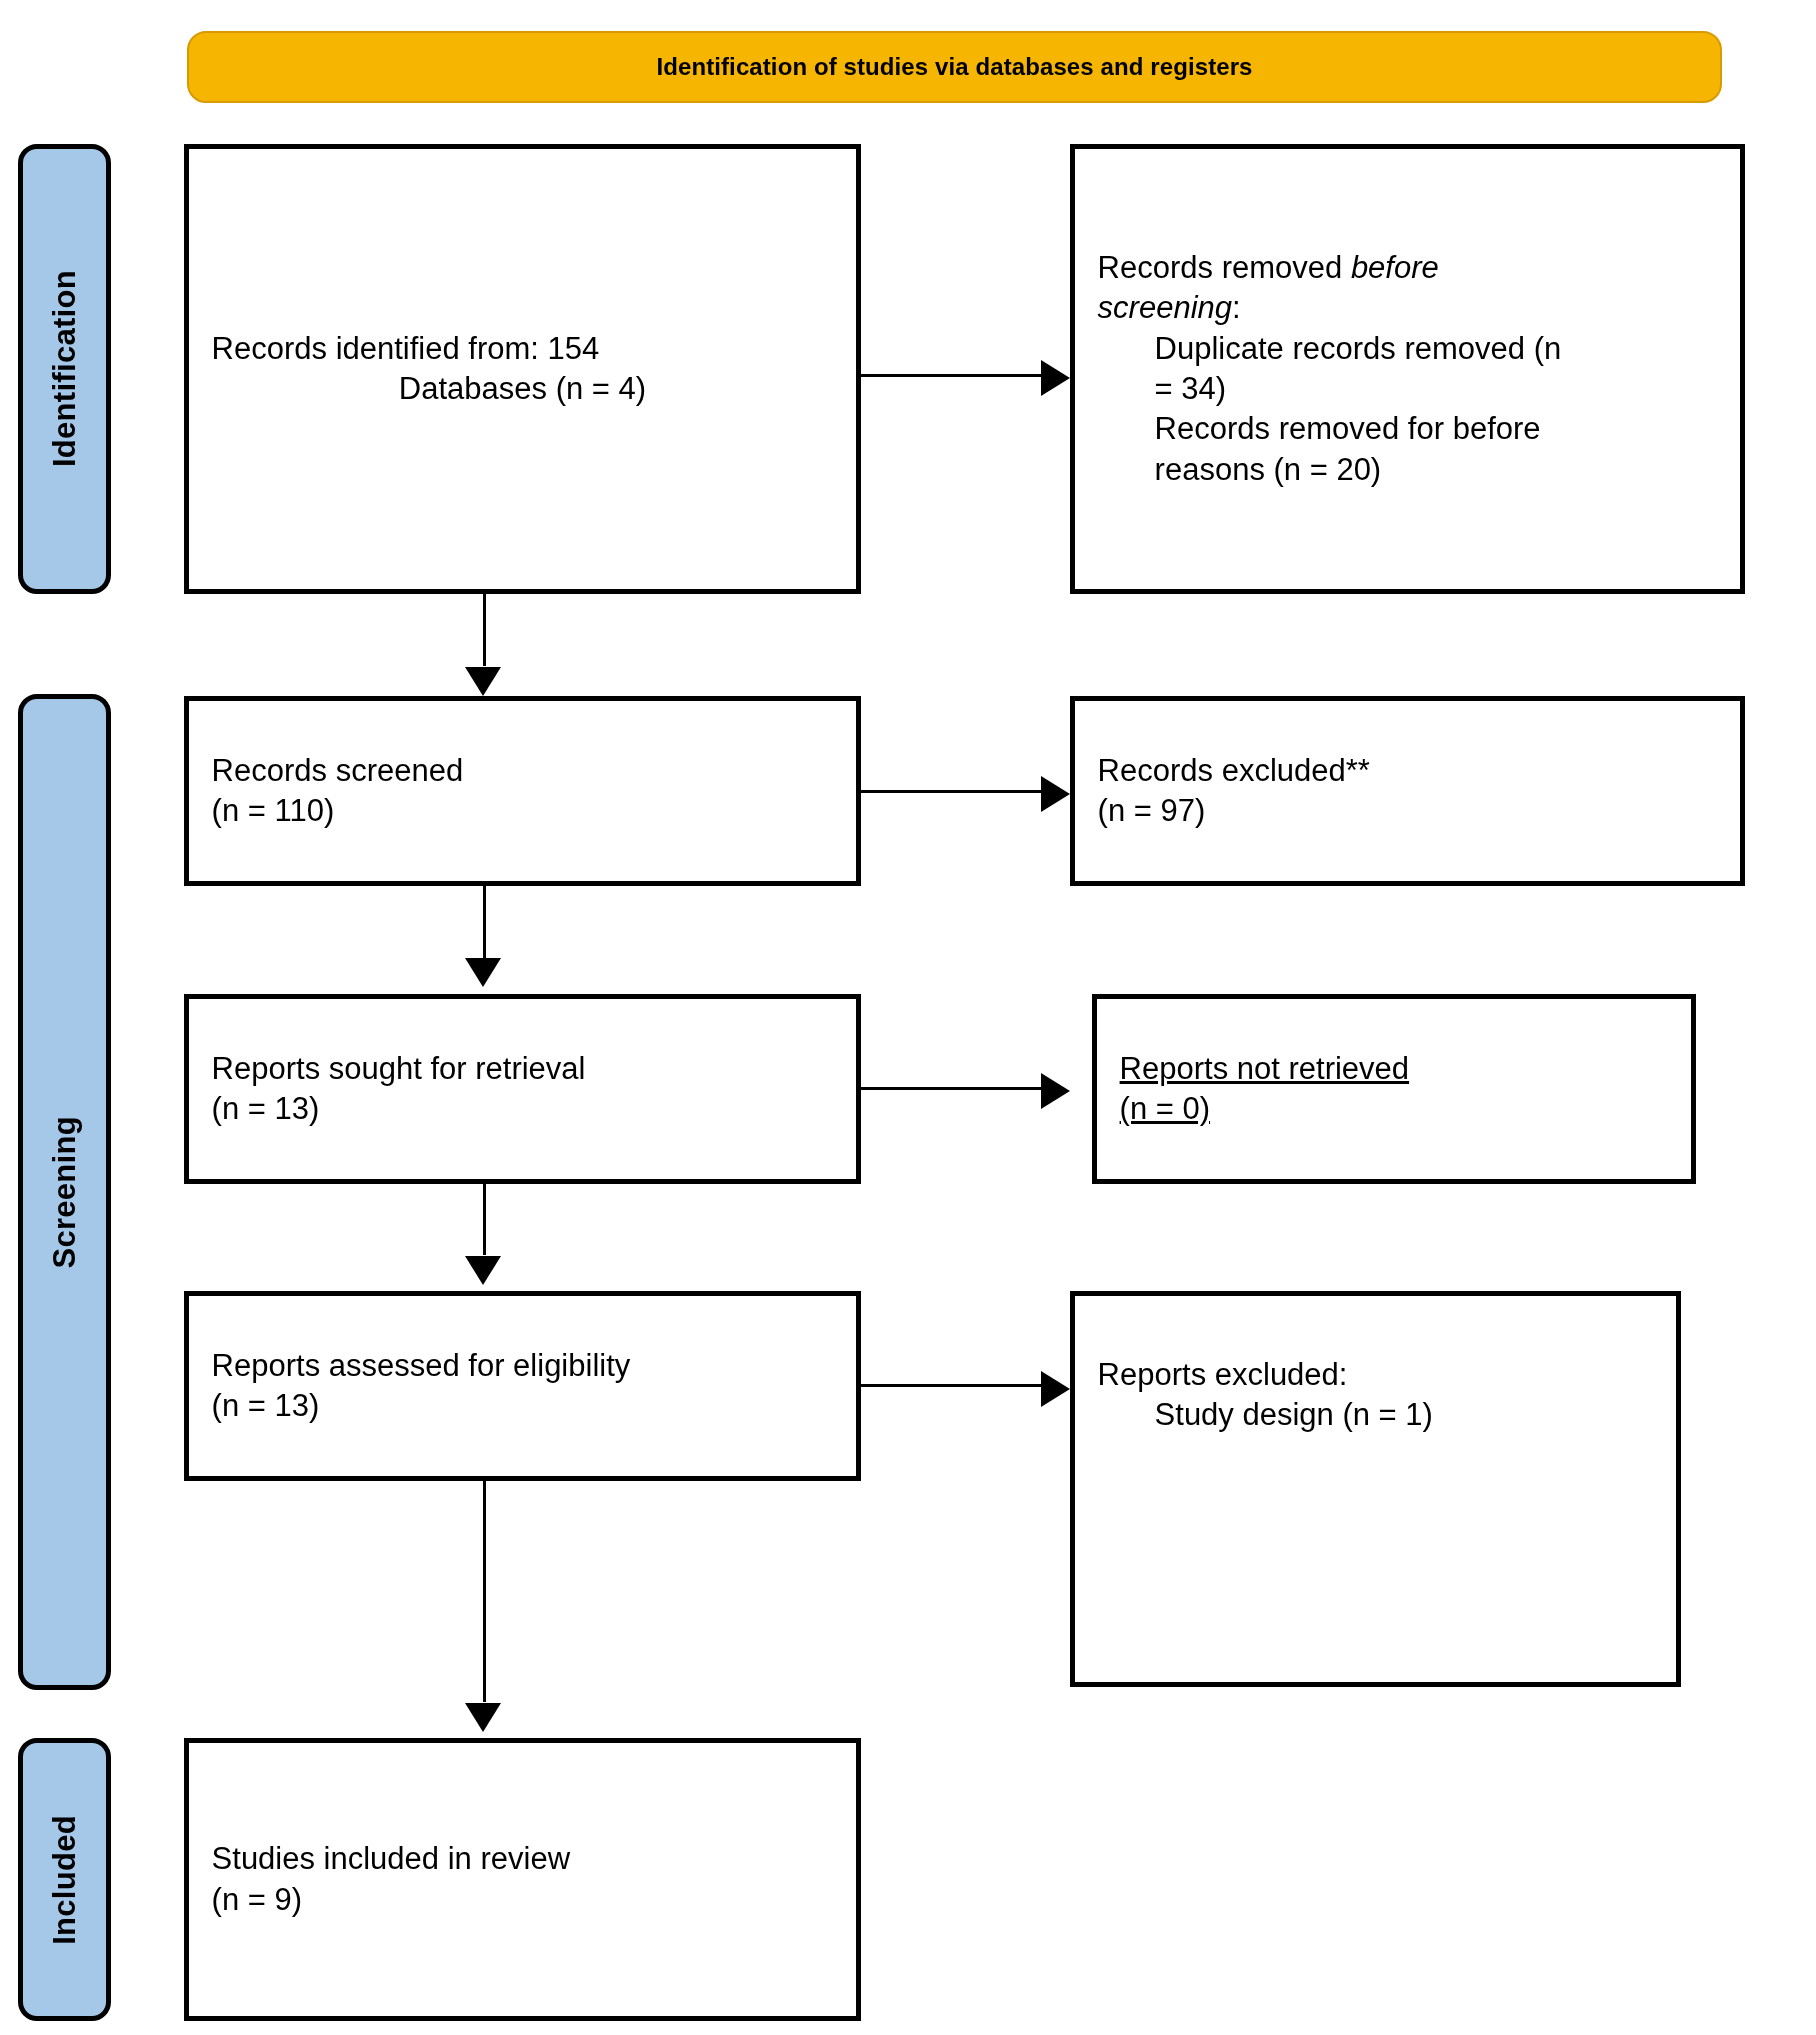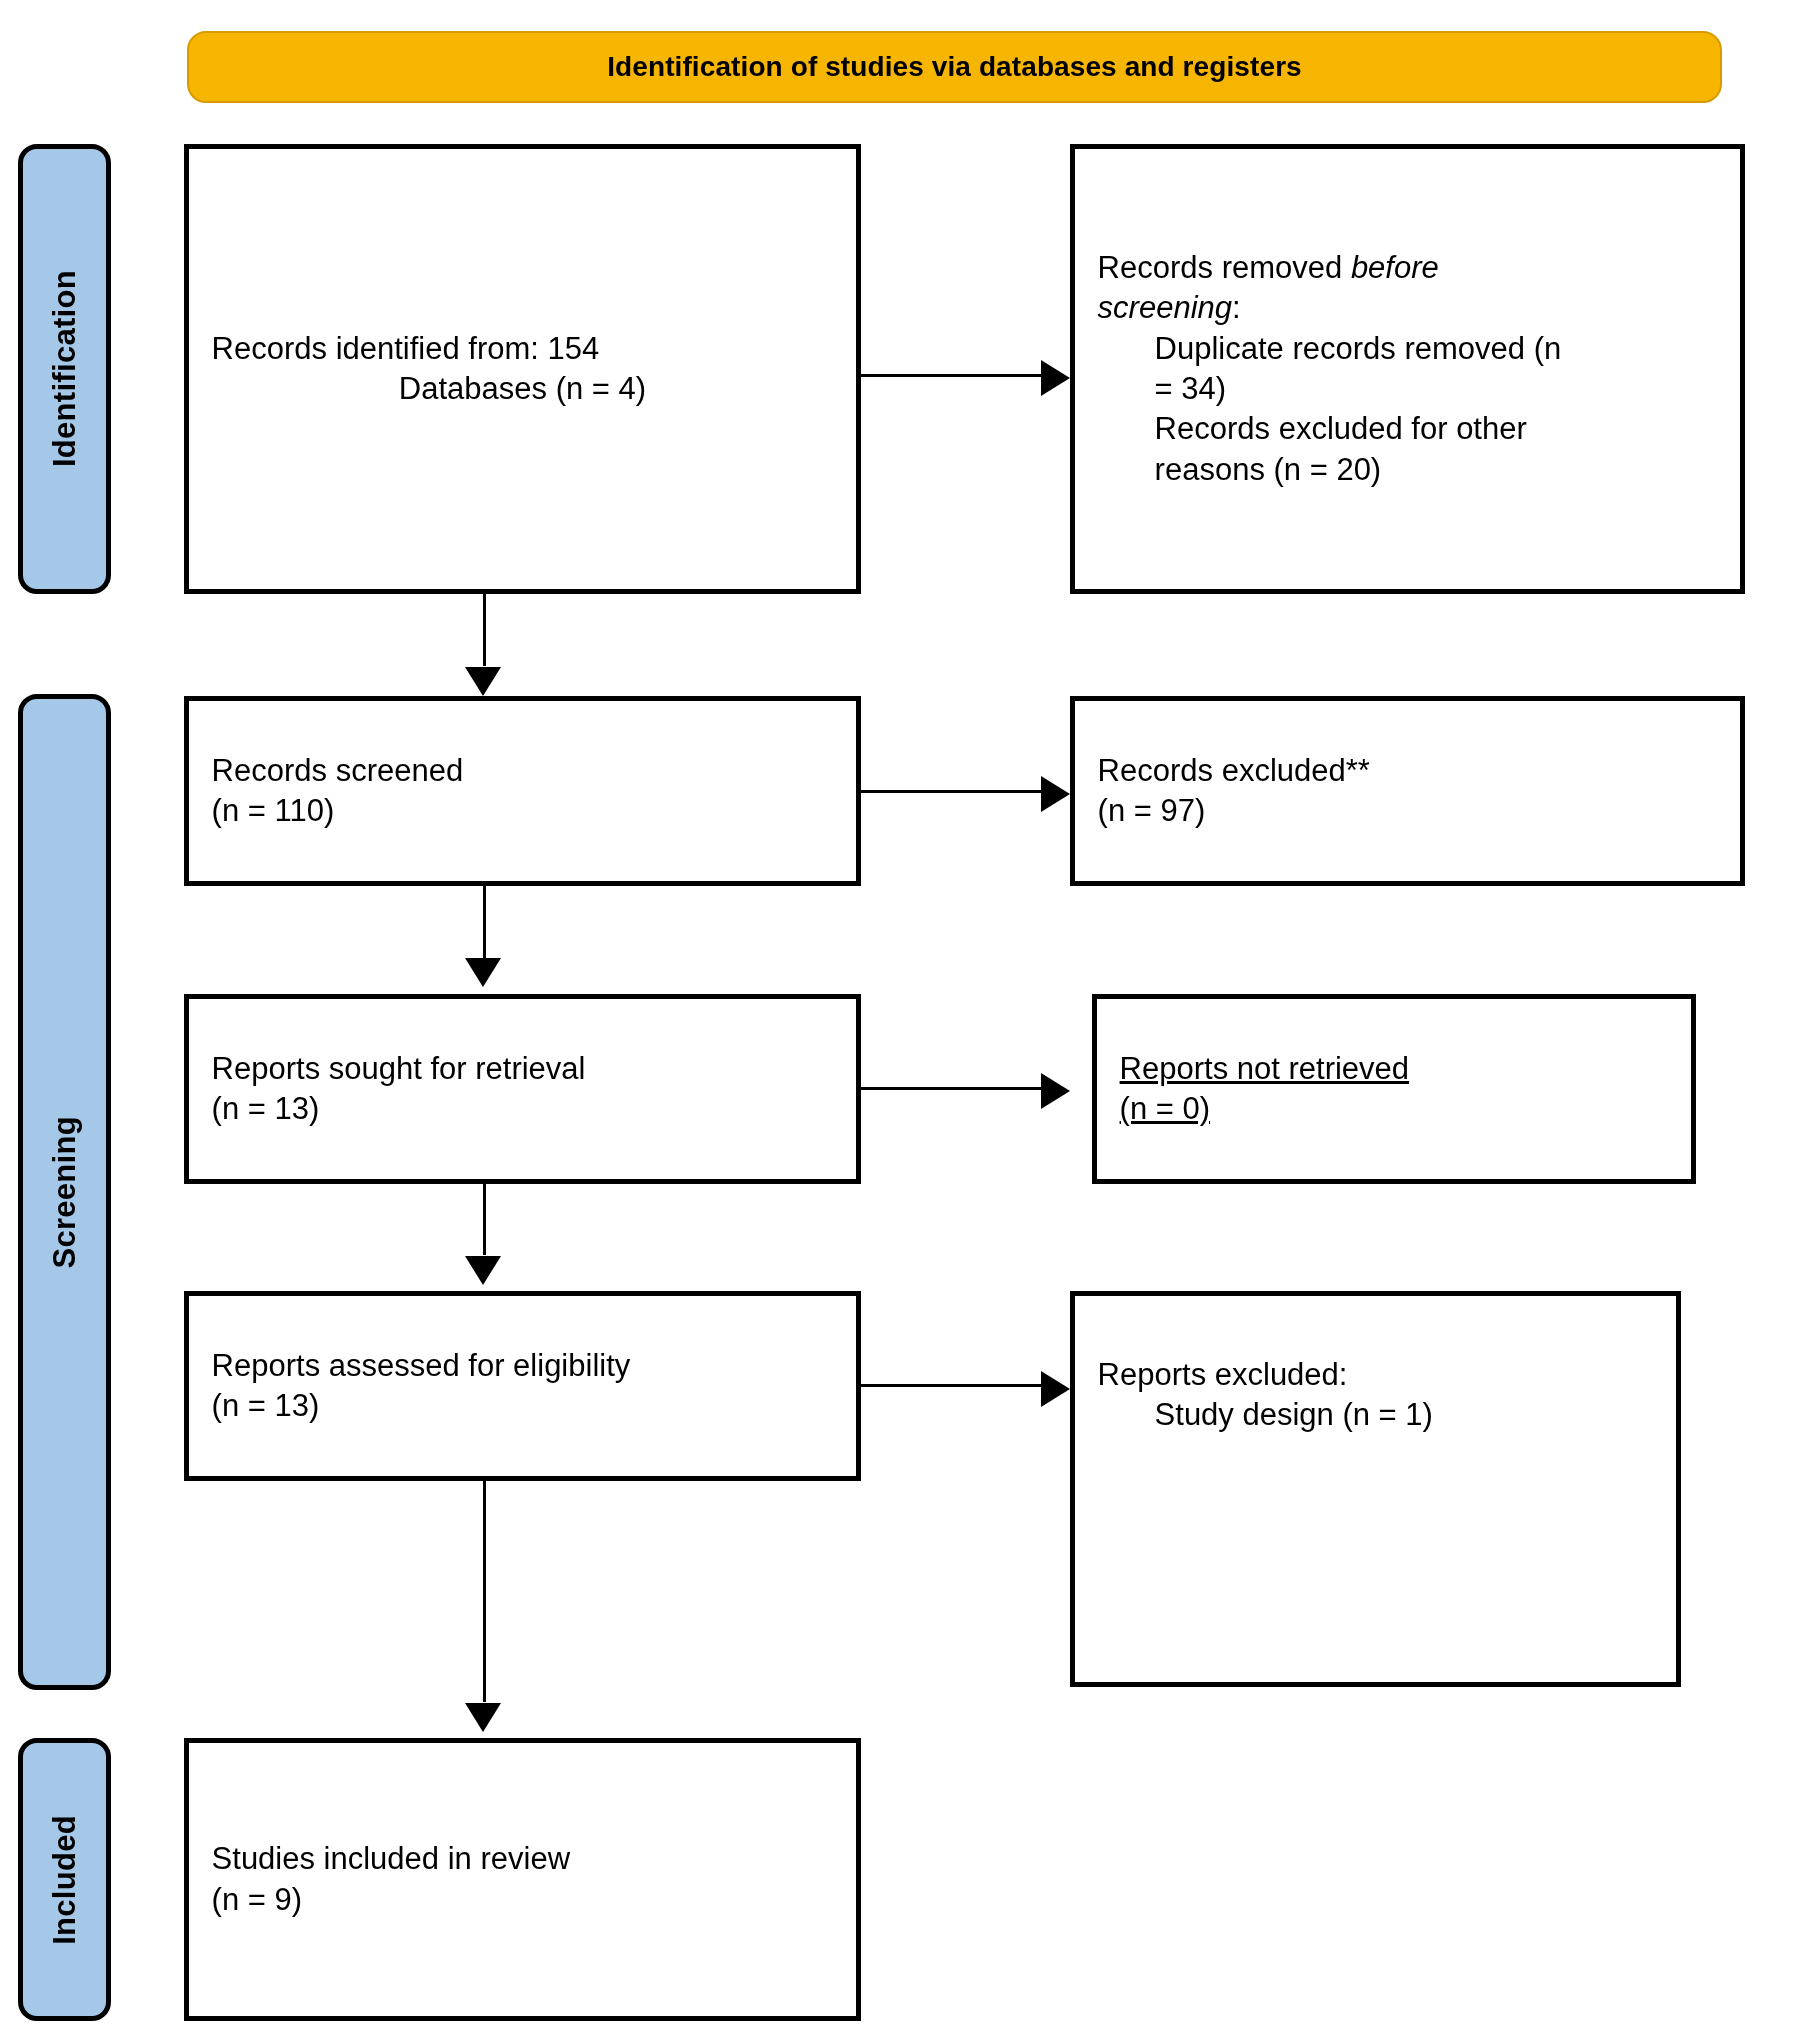--- a/index.html
+++ b/index.html
@@ -25,21 +25,21 @@
     height: 72px;
     background: #F6B500;
     border: 2.8px solid #D79B00;
     border-radius: 19px;
     box-sizing: border-box;
     display: flex;
     align-items: center;
     justify-content: center;
   }
   .banner-title {
-    font-size: 28px;
+    font-size: 24px;
     font-weight: bold;
     letter-spacing: 0.1px;
     color: #000000;
     text-align: center;
     line-height: 1.1;
   }
 
   
   .stage {
     position: absolute;
@@ -198,21 +198,21 @@
     <span class="ln">(n = 9)</span>
   </div>
 </div>
 
 <div class="box" id="box-removed-before">
   <div class="box-text">
     <span class="ln"><span>Records removed </span><em>before</em></span>
     <span class="ln"><em>screening</em><span>:</span></span>
     <span class="indent">Duplicate records removed (n</span>
     <span class="indent">= 34)</span>
-    <span class="indent">Records excluded for other</span>
+    <span class="indent">Records removed for before</span>
     <span class="indent">reasons (n = 20)</span>
   </div>
 </div>
 
 <div class="box" id="box-excluded-screen">
   <div class="box-text">
     <span class="ln">Records excluded**</span>
     <span class="ln">(n = 97)</span>
   </div>
 </div>

